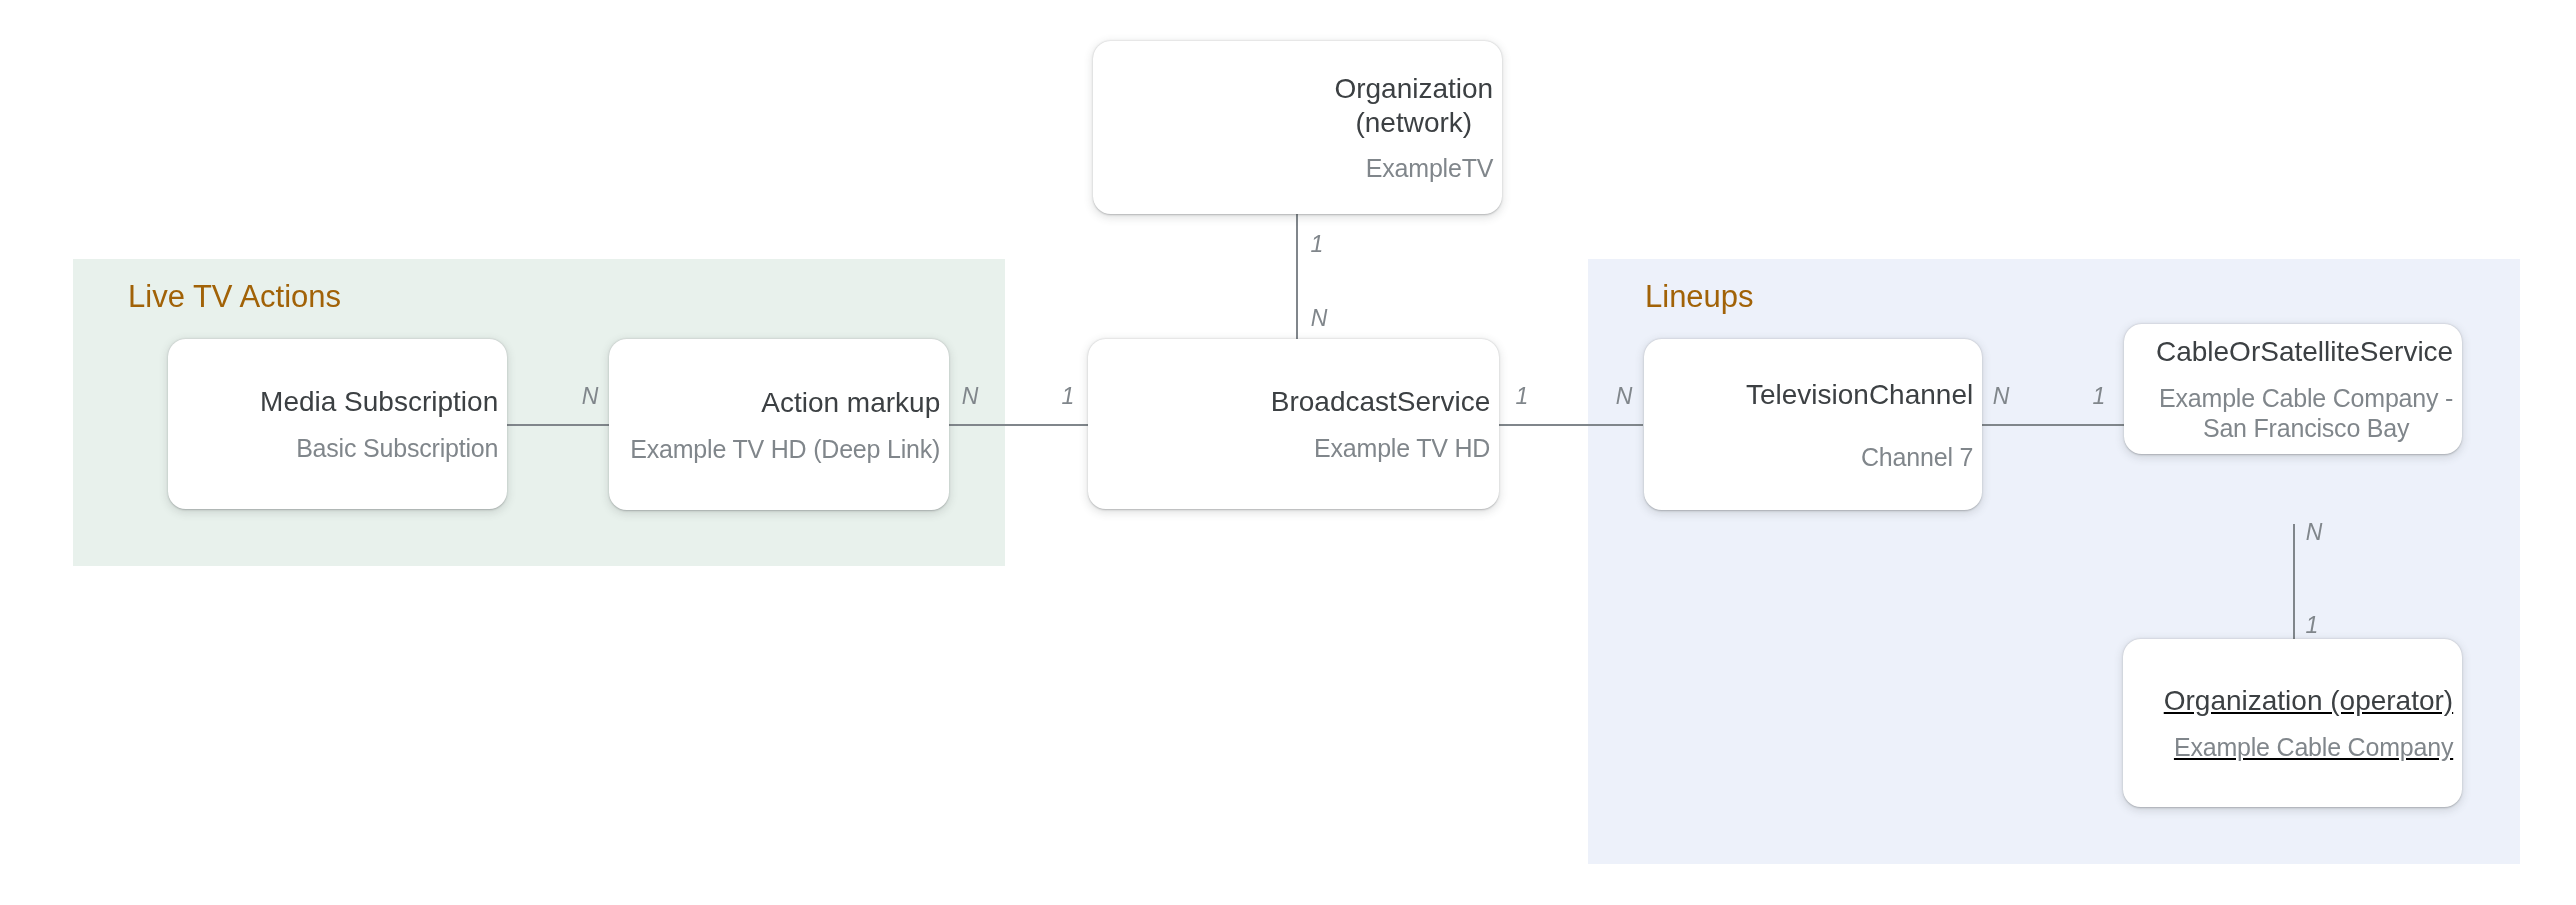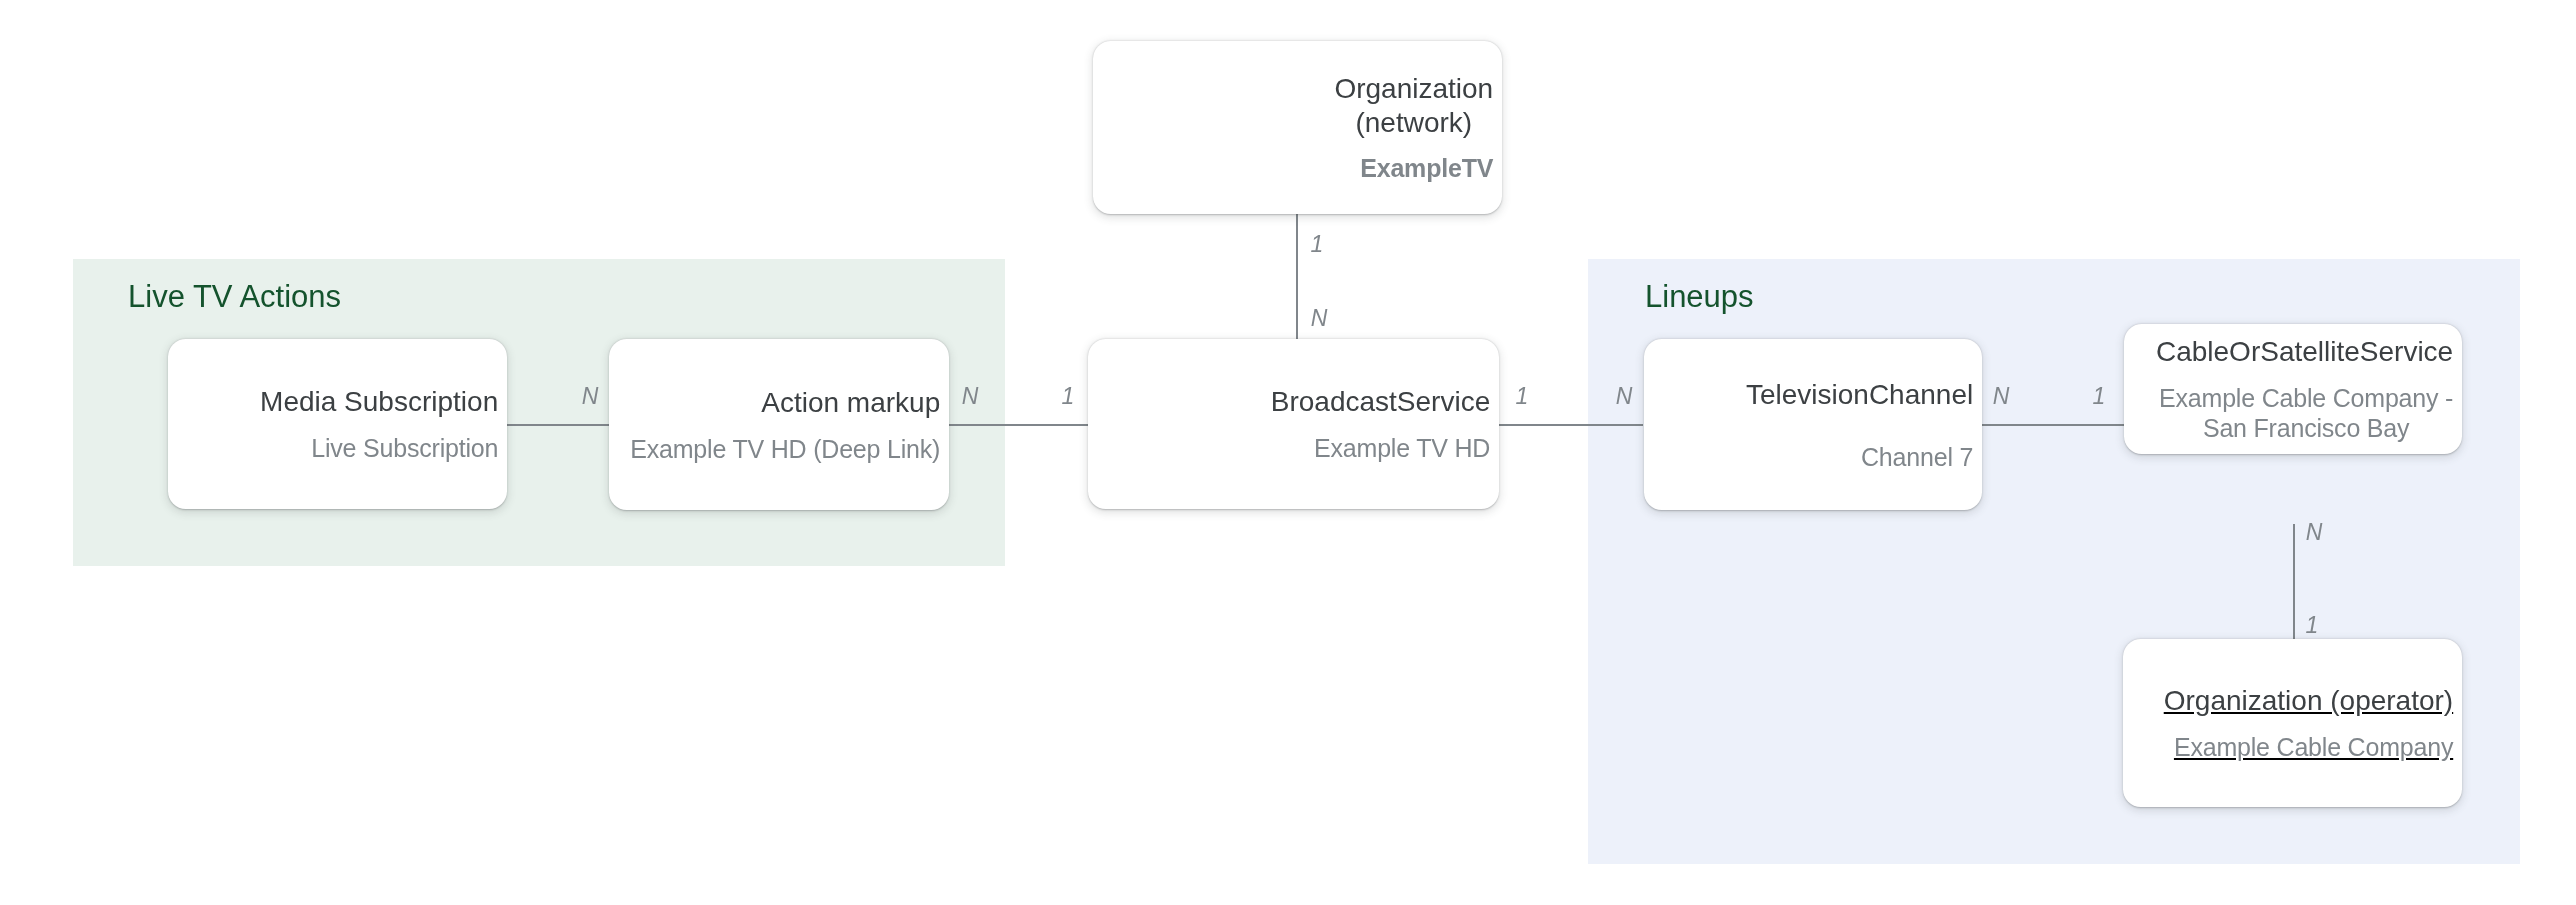--- a/index.html
+++ b/index.html
@@ -15,21 +15,21 @@
     background: #ffffff;
     overflow: hidden;
   }
   .group {
     position: absolute;
   }
   .group-label {
     position: absolute;
     font-size: 31px;
     line-height: 37px;
-    color: #14532d;
+    color: #a16207;
     white-space: nowrap;
   }
   .node {
     position: absolute;
     background: #ffffff;
     border-radius: 17.7px;
     box-shadow: 0 0.9px 1.8px rgba(60,64,67,0.30), 0 2.7px 8.8px 0.9px rgba(60,64,67,0.15);
     display: flex;
     flex-direction: column;
     align-items: flex-end;
@@ -96,26 +96,26 @@
   <span class="cardinality" style="left:2001px; top:396px;">N</span>
   <span class="cardinality" style="left:2099px; top:396px;">1</span>
 
   <div class="edge-line" style="left:2293px; top:524px; width:1.8px; height:115px;"></div>
   <span class="cardinality" style="left:2314px; top:532px;">N</span>
   <span class="cardinality" style="left:2312px; top:625px;">1</span>
 
   <div class="node" style="left:1093px; top:41px; width:409px; height:173px;">
     <div class="node-title">Organization
 (network)</div>
-    <div class="node-subtitle" style="margin-top:12.4px;font-weight:bold;">ExampleTV</div>
+    <div class="node-subtitle" style="margin-top:12.4px;">ExampleTV</div>
   </div>
 
   <div class="node" style="left:128px; top:339px; width:339px; height:170px;margin-left:40px;">
     <div class="node-title">Media Subscription</div>
-    <div class="node-subtitle">Live Subscription</div>
+    <div class="node-subtitle">Basic Subscription</div>
   </div>
 
   <div class="node" style="left:1088px; top:339px; width:411px; height:170px;">
     <div class="node-title">BroadcastService</div>
     <div class="node-subtitle">Example TV HD</div>
   </div>
 
   <div class="node" style="left:609px; top:339px; width:340px; height:171px;">
     <div class="node-title">Action markup</div>
     <div class="node-subtitle">Example TV HD (Deep Link)</div>

